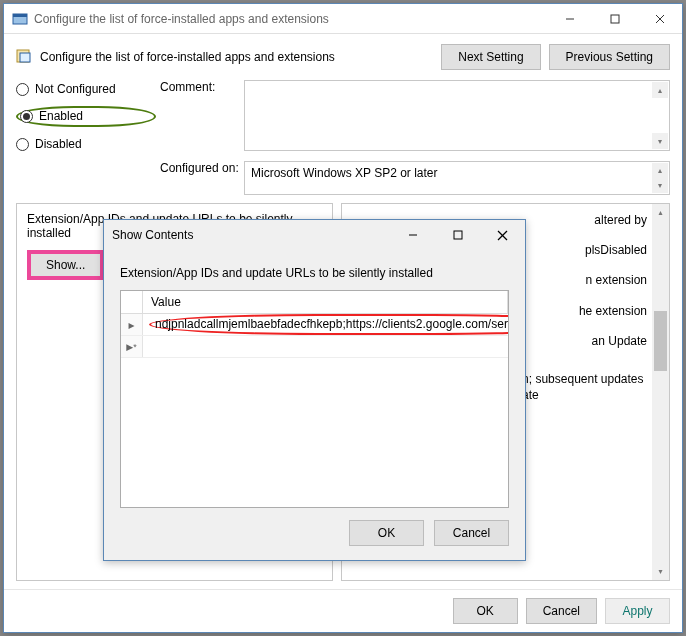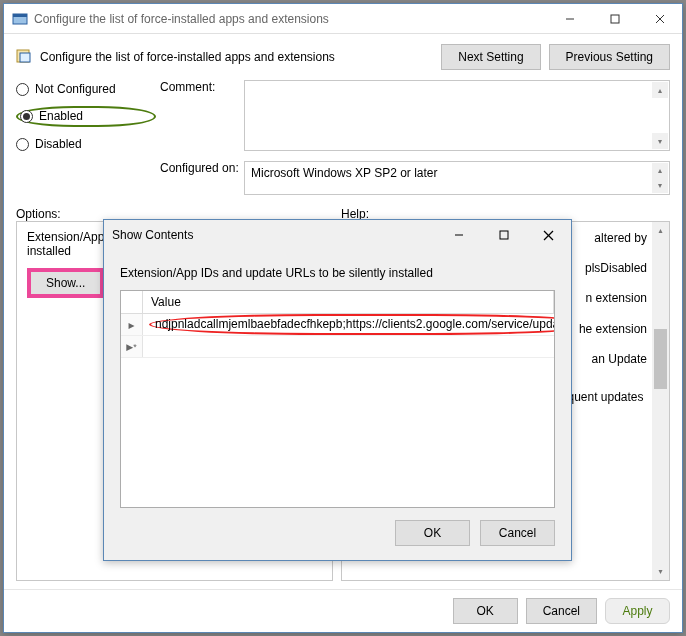--- a/index.html
+++ b/index.html
@@ -1,30 +1,30 @@
 <!DOCTYPE html>
 <html><head>
 <meta charset="utf-8">
 <style>
 * { box-sizing: border-box; font-family: "Segoe UI", Tahoma, sans-serif; font-size: 12px; }
 body { margin: 0; background: #888; width: 686px; height: 636px; position: relative; overflow: hidden; }
 .window { position: absolute; background: #fff; border: 1px solid #5b87b5; box-shadow: 0 2px 8px rgba(0,0,0,0.25); display: flex; flex-direction: column; }
 .win-main { left: 3px; top: 3px; width: 680px; height: 630px; }
-.win-dialog { left: 103px; top: 219px; width: 469px; height: 342px; background: #f0f0f0; justify-content: flex-end; }
+.win-dialog { left: 103px; top: 219px; width: 423px; height: 342px; background: #f0f0f0; justify-content: flex-end; }
 .titlebar { display: flex; align-items: center; height: 30px; padding: 0 0 0 8px; color: #555; }
 .titlebar-main { background: #fff; border-bottom: 1px solid #e0e0e0; }
 .titlebar .title { flex: 1; font-size: 12px; color: #666; }
 .titlebar .icon { width: 16px; height: 16px; margin-right: 6px; display:inline-flex; align-items:center; justify-content:center; }
 .winbtns { display: flex; }
 .winbtn { width: 45px; height: 30px; display: flex; align-items: center; justify-content: center; color: #444; }
 .header-row { display: flex; align-items: center; padding: 10px 12px 4px 12px; gap: 8px; }
 .header-row .spacer { flex: 1; }
 .btn { background: #e1e1e1; border: 1px solid #bcbcbc; padding: 5px 16px; min-width: 65px; text-align: center; color: #000; }
 .btn-focus { border: 4px solid #ec4899; padding: 4px 15px; }
-.btn-disabled { color:#4d7c0f; background:#efefef; border-color:#d5d5d5;border-radius:6px; }
+.btn-disabled { color:#0f766e; background:#efefef; border-color:#d5d5d5; }
 .form-grid { display: grid; grid-template-columns: 140px 80px 1fr; column-gap: 4px; row-gap: 10px; padding: 6px 12px 8px 12px; }
 .radio-col { grid-column: 1; display: flex; flex-direction: column; gap: 10px; padding-top: 2px; }
 .radio { display: flex; align-items: flex-end; gap: 6px; }
 .radio-dot { width: 13px; height: 13px; border-radius: 50%; border: 1px solid #333; display: inline-flex; align-items: center; justify-content: center; background:#fff;}
 .radio-dot .inner { width: 7px; height: 7px; border-radius: 50%; }
 .radio.selected .inner { background: #333; }
 .highlight-oval { border: 2px solid #4d7c0f; border-radius: 50%/60%; padding: 1px 6px 2px 2px; display:inline-flex; align-items:center; }
 .lbl-col { grid-column: 2; text-align: left; color:#000; }
 .txtarea { grid-column: 3; border: 1px solid #c7c7c7; background: #fff; padding: 4px 18px 4px 6px; min-height: 60px; position:relative; color:#000;}
 .support-box { grid-column: 3; border: 1px solid #c7c7c7; background: #fff; padding: 4px 18px 4px 6px; height: 34px; position:relative; color:#000;}
@@ -131,26 +131,20 @@
     <div class="lbl-col" style="grid-row:2; align-self:start;">Configured on:</div>
     <div class="support-box" style="grid-row:2">
       <span>Microsoft Windows XP SP2 or later</span>
       <div class="scroll-arrows">
         <div class="sa">▴</div>
         <div class="sa">▾</div>
       </div>
     </div>
   </div>
 
-  <div class="opt-label-row">
-    <div style="display:flex;">
-      <span style="width:325px">Options:</span>
-      <span>Help:</span>
-    </div>
-  </div>
 
   <div class="split">
     <div class="left-pane">
       <span>Extension/App IDs and update URLs to be silently installed</span>
       <div class="btn btn-focus">Show...</div>
     </div>
     <div class="right-pane">
       <p style="text-align:right">altered by</p>
       <p style="text-align:right">plsDisabled</p>
       <p style="text-align:right">n extension</p>

